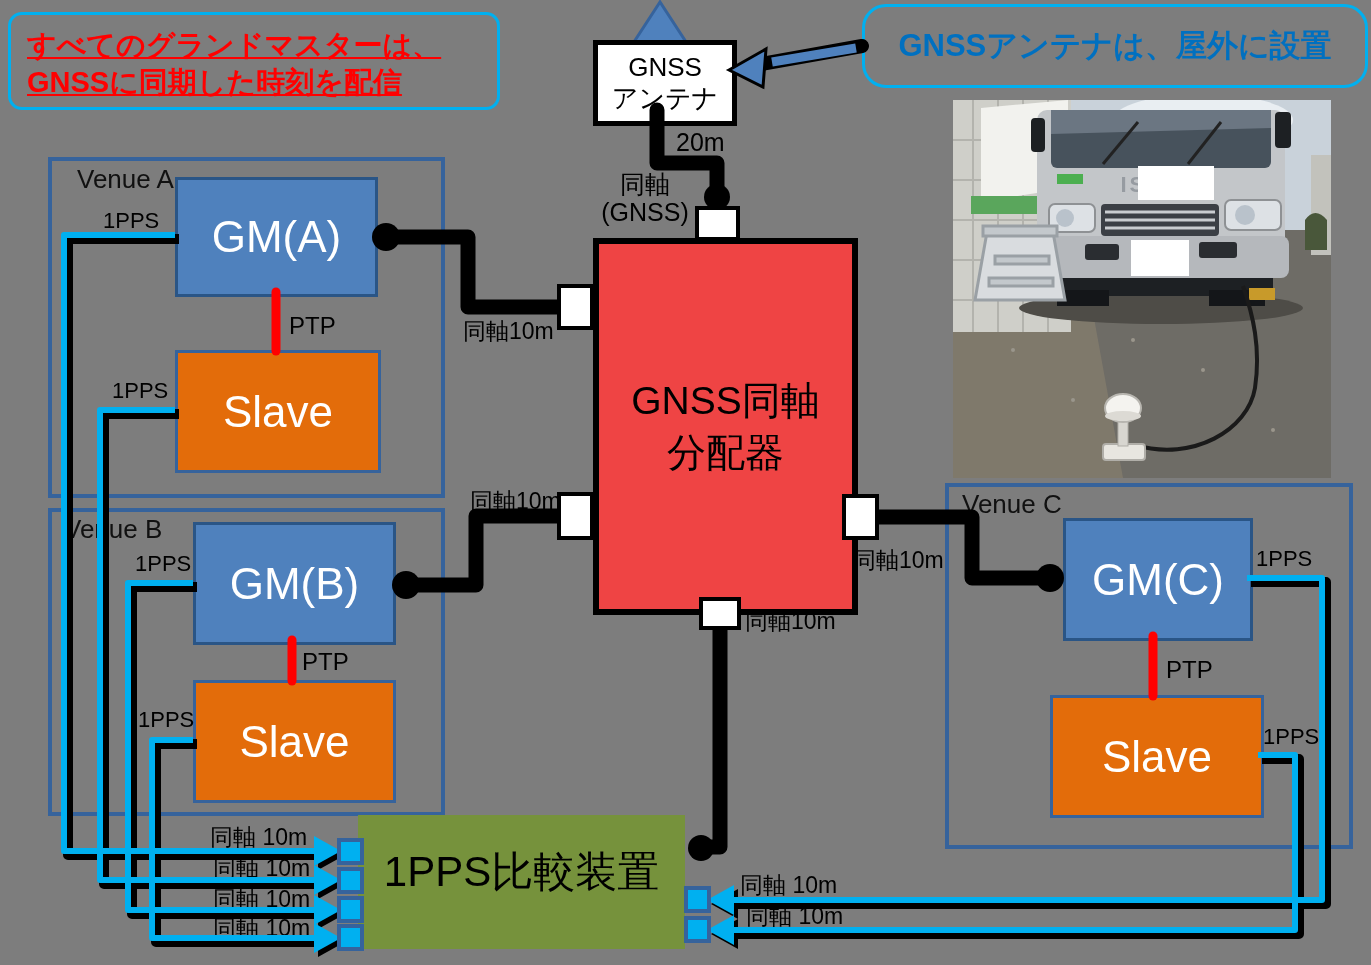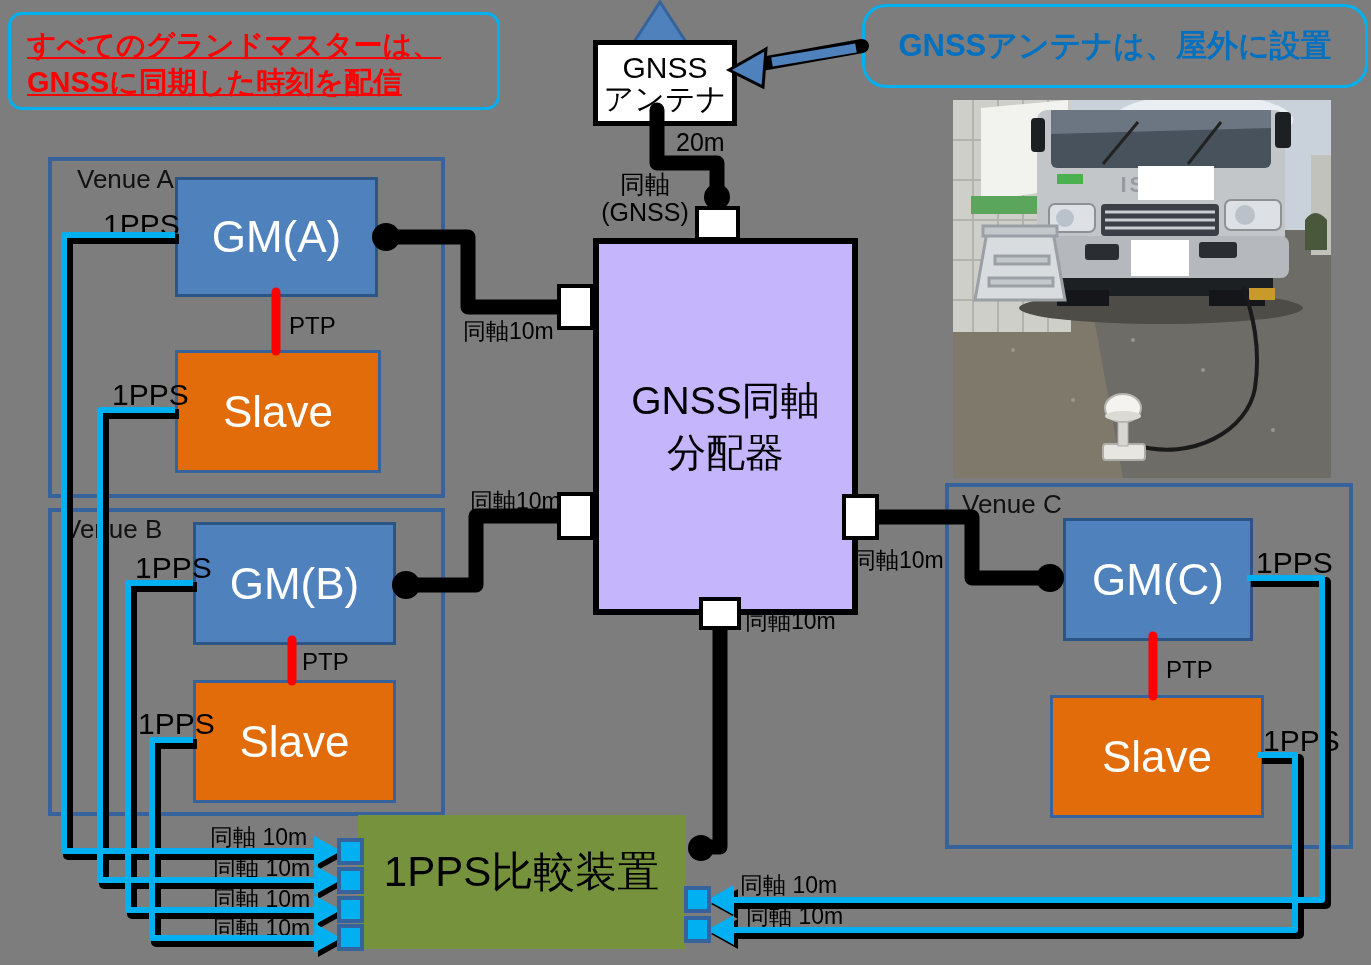--- a/index.html
+++ b/index.html
@@ -18,32 +18,32 @@
   
   .venue{border:4px solid #36639c;background:transparent;}
   .venue-label{color:#111;font-size:26px;}
 
   
   .gm{background:#4f81bd;border:3px solid #2a5586;color:#fff;
       display:flex;align-items:center;justify-content:center;font-size:44px;}
   .slave{background:#e36c0a;border:3px solid #36639c;color:#fff;
       display:flex;align-items:center;justify-content:center;font-size:44px;}
 
-  .splitter{background:#c4b5fd;border:6px solid #000;color:#000;
+  .splitter{background:#ef4444;border:6px solid #000;color:#000;
       display:flex;flex-direction:column;align-items:center;justify-content:center;
       font-size:39px;line-height:52px;text-align:center;}
   .antenna-box{background:#fff;border:5px solid #000;color:#000;
       display:flex;flex-direction:column;align-items:center;justify-content:center;
-      font-size:30px;line-height:31px;}
+      font-size:26px;line-height:31px;}
   .comparator{background:#76923c;color:#000;
       display:flex;align-items:center;justify-content:center;
       font-size:42px;padding-bottom:20px;box-sizing:border-box;}
 
   
-  .lbl{color:#000;font-size:30px;white-space:nowrap;}
+  .lbl{color:#000;font-size:22px;white-space:nowrap;}
   .lbl-coax{color:#000;font-size:23px;white-space:nowrap;}
 
   
   .wport{background:#fff;border:4px solid #000;box-sizing:border-box;}
   .cport{background:#00b0f0;border:4px solid #36639c;box-sizing:border-box;}
 
   
   .note-red{border:3px solid #00b0f0;border-radius:14px;color:#ff0000;
       font-weight:bold;font-size:29px;line-height:37px;padding:12px 16px;box-sizing:border-box;}
   .note-blue{border:3px solid #00b0f0;border-radius:24px;color:#0070c0;

